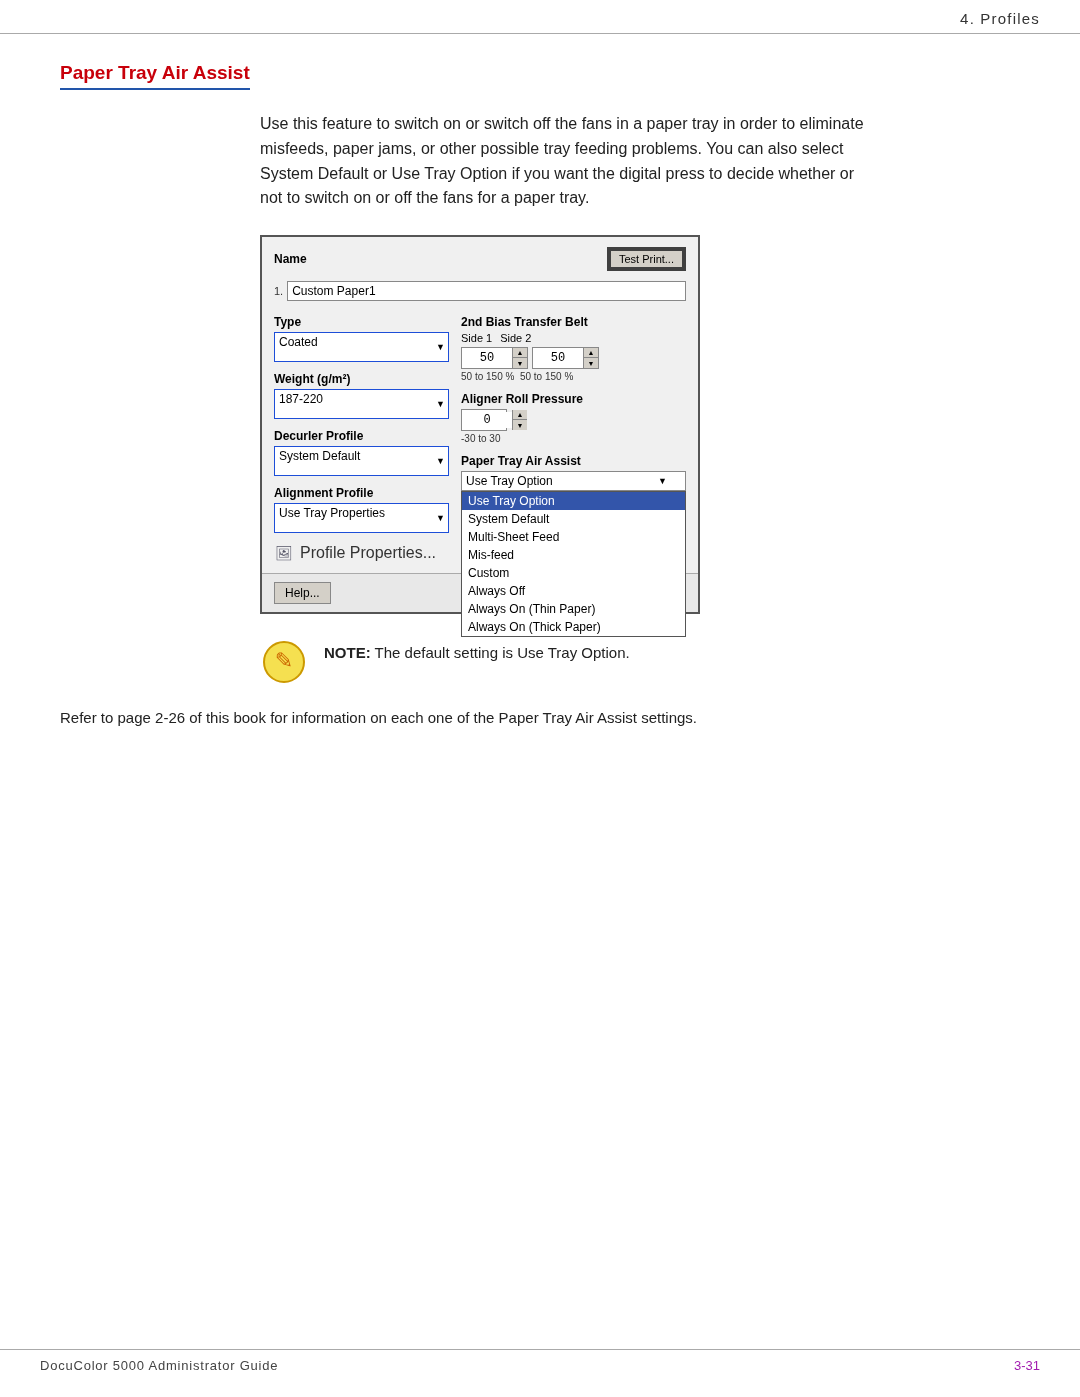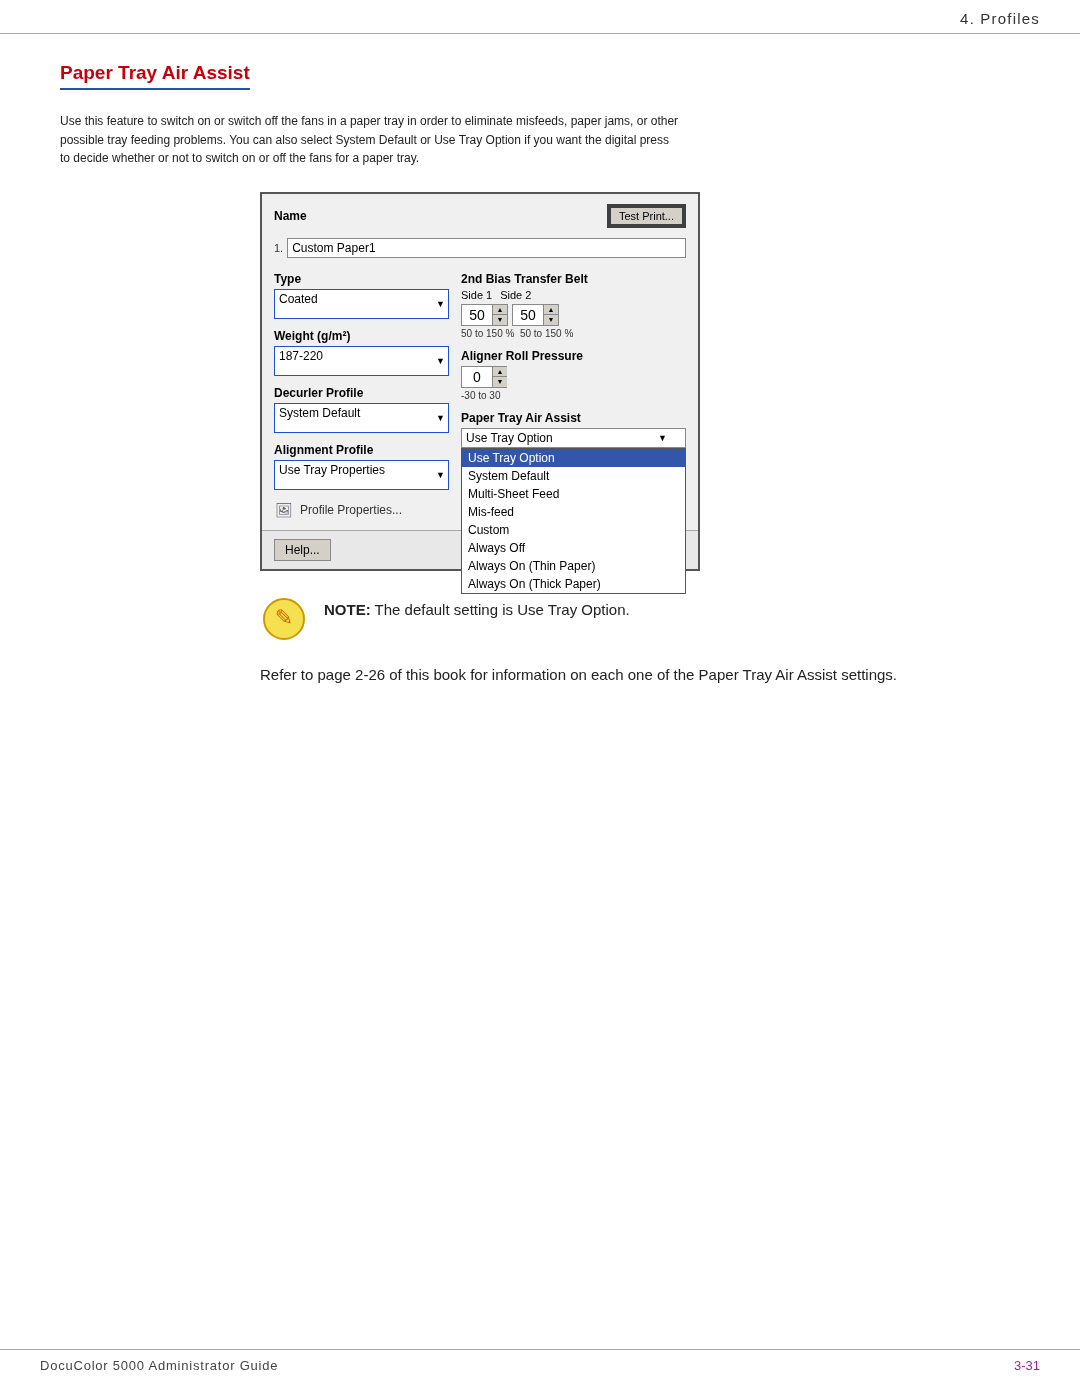--- a/index.html
+++ b/index.html
@@ -38,22 +38,23 @@
       font-size: 19px;
       font-weight: bold;
       border-bottom: 2px solid #2255aa;
       padding-bottom: 4px;
       margin-bottom: 22px;
       display: inline-block;
     }
 
     
     .intro-para {
+      margin-left: 200px;
       margin-bottom: 24px;
-      font-size: 12px;
+      font-size: 16px;
       line-height: 1.55;
       color: #222;
       max-width: 620px;
     }
 
     
     .dialog-container {
       margin-left: 200px;
       margin-bottom: 24px;
     }
@@ -208,26 +209,27 @@
     }
 
     .spin-input {
       display: flex;
       align-items: center;
       border: 1px solid #888;
       background: #fff;
     }
 
     .spin-input input {
-      width: 30px;
+      width: 50px;
       border: none;
       text-align: center;
-      font-size: 14px;
+      font-size: 12px;
       padding: 1px;
       outline: none;
+      font-family: Liberation Mono, monospace;
     }
 
     .spin-btns {
       display: flex;
       flex-direction: column;
       border-left: 1px solid #888;
     }
 
     .spin-btn {
       width: 14px;
@@ -335,21 +337,21 @@
       height: 20px;
       display: inline-flex;
       align-items: center;
       justify-content: center;
       color: #556;
       font-size: 14px;
     }
 
     .profile-link {
       color: #333;
-      font-size: 12px;
+      font-size: 16px;
     }
 
     
     .dialog-footer {
       padding: 8px 12px;
       background: #e8e8e8;
       border-top: 1px solid #aaa;
     }
 
     .help-btn {
@@ -384,21 +386,20 @@
       line-height: 1.5;
       padding-top: 4px;
     }
 
     .note-bold {
       font-weight: bold;
     }
 
     
     .refer-para {
-      margin-left: 200px;
       font-size: 15px;
       line-height: 1.55;
       color: #222;
       max-width: 700px;
     }
 
     
     .page-footer {
       position: absolute;
       bottom: 24px;

